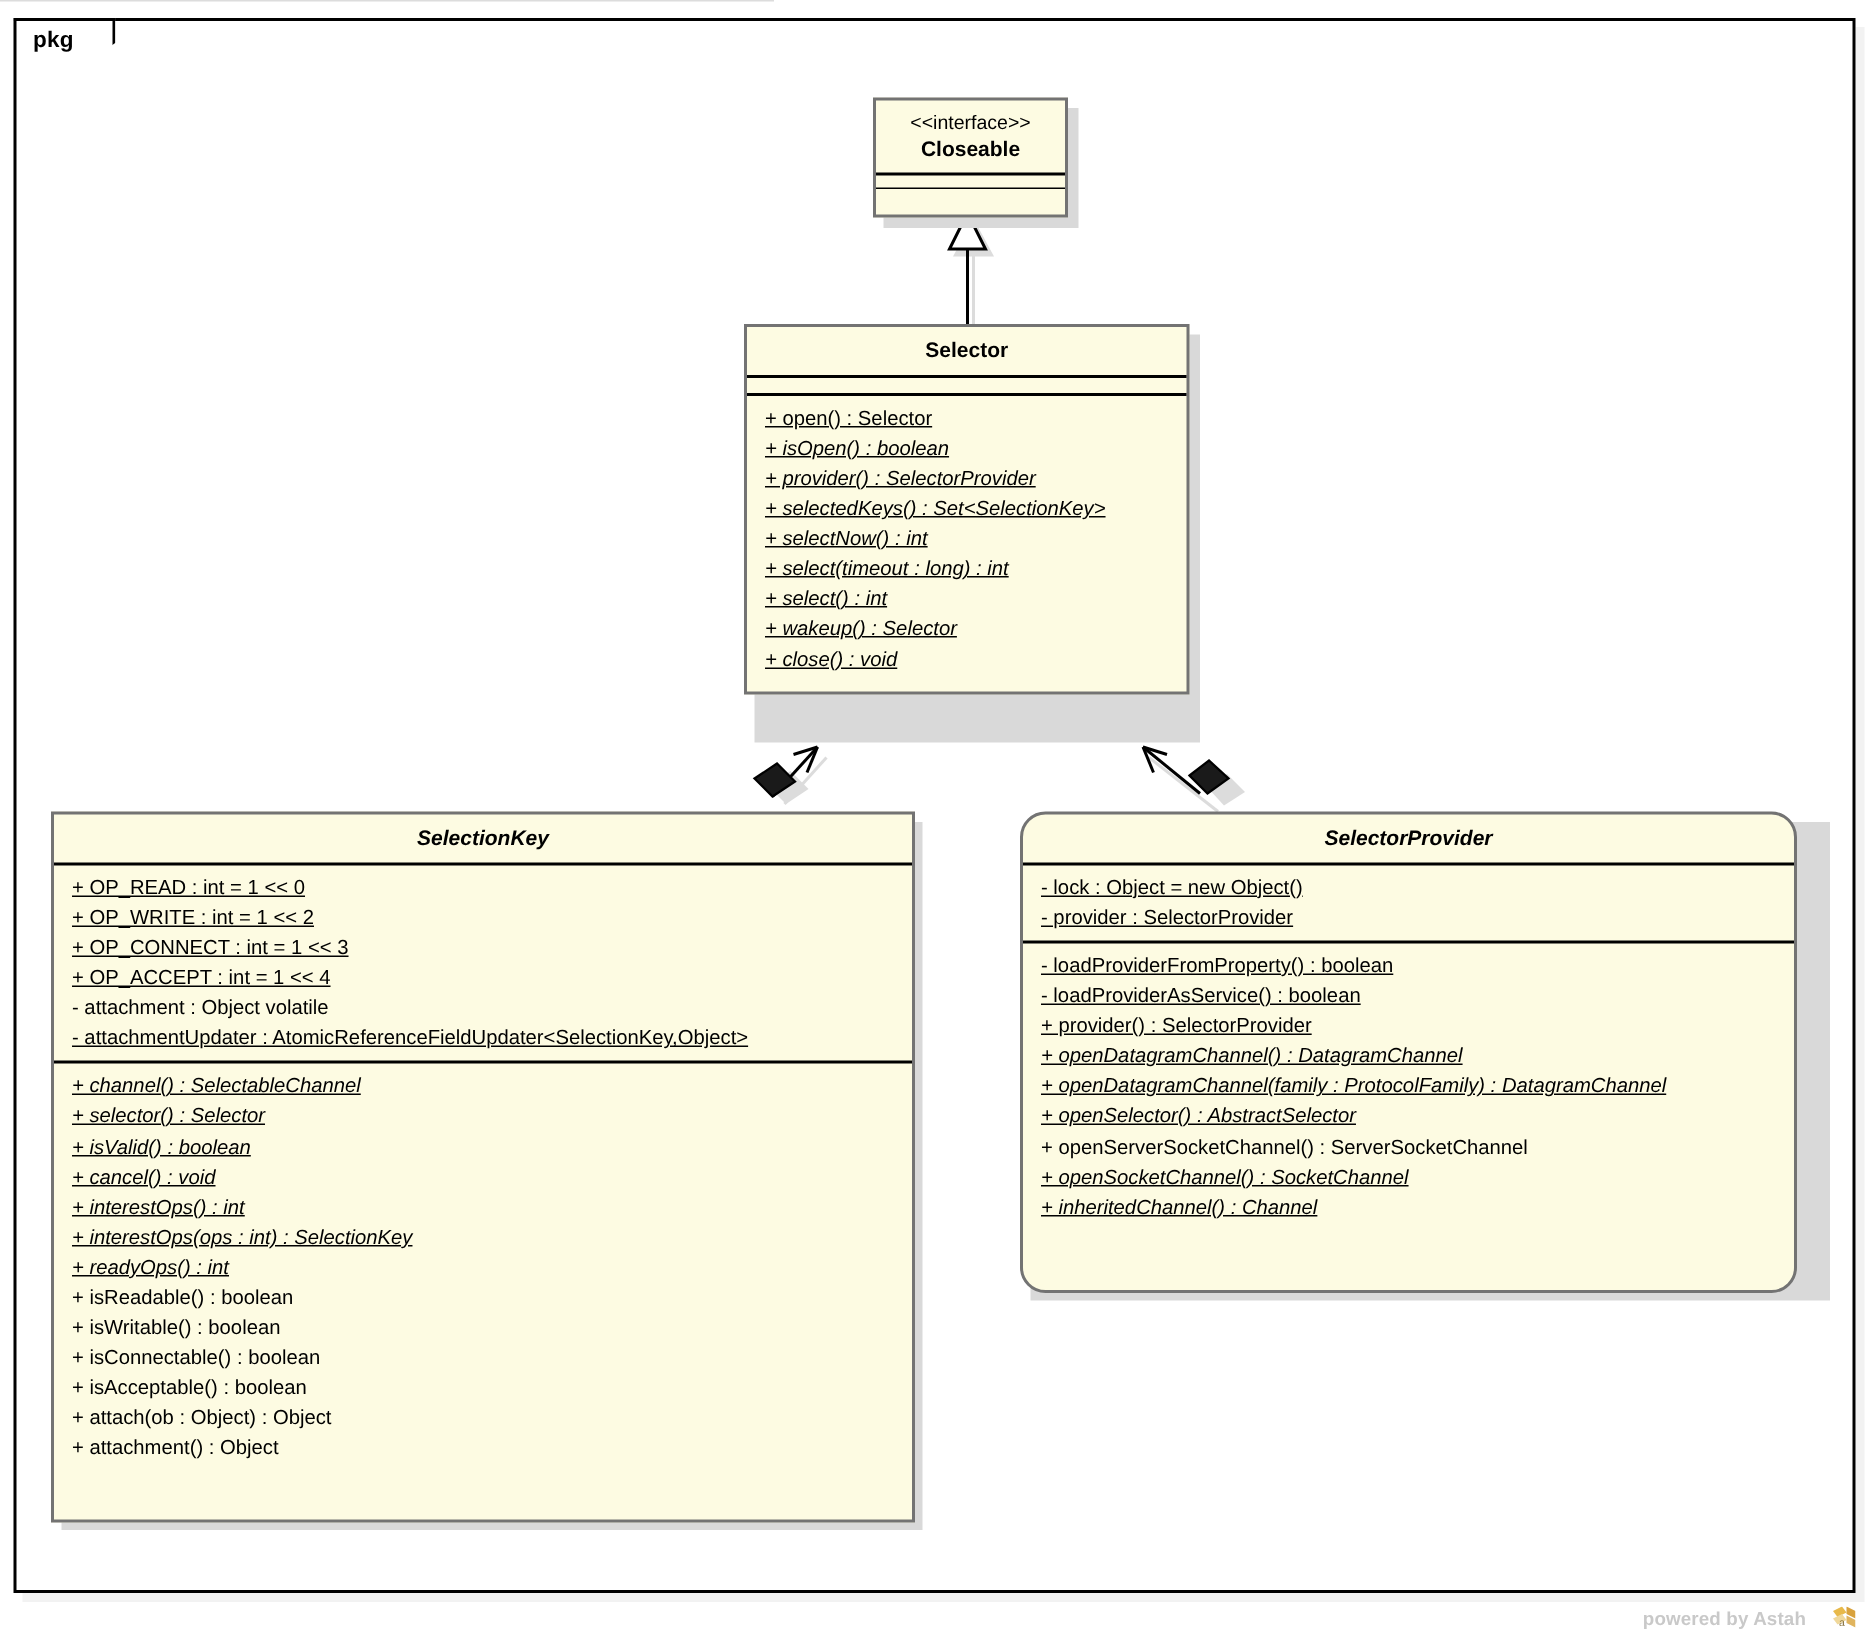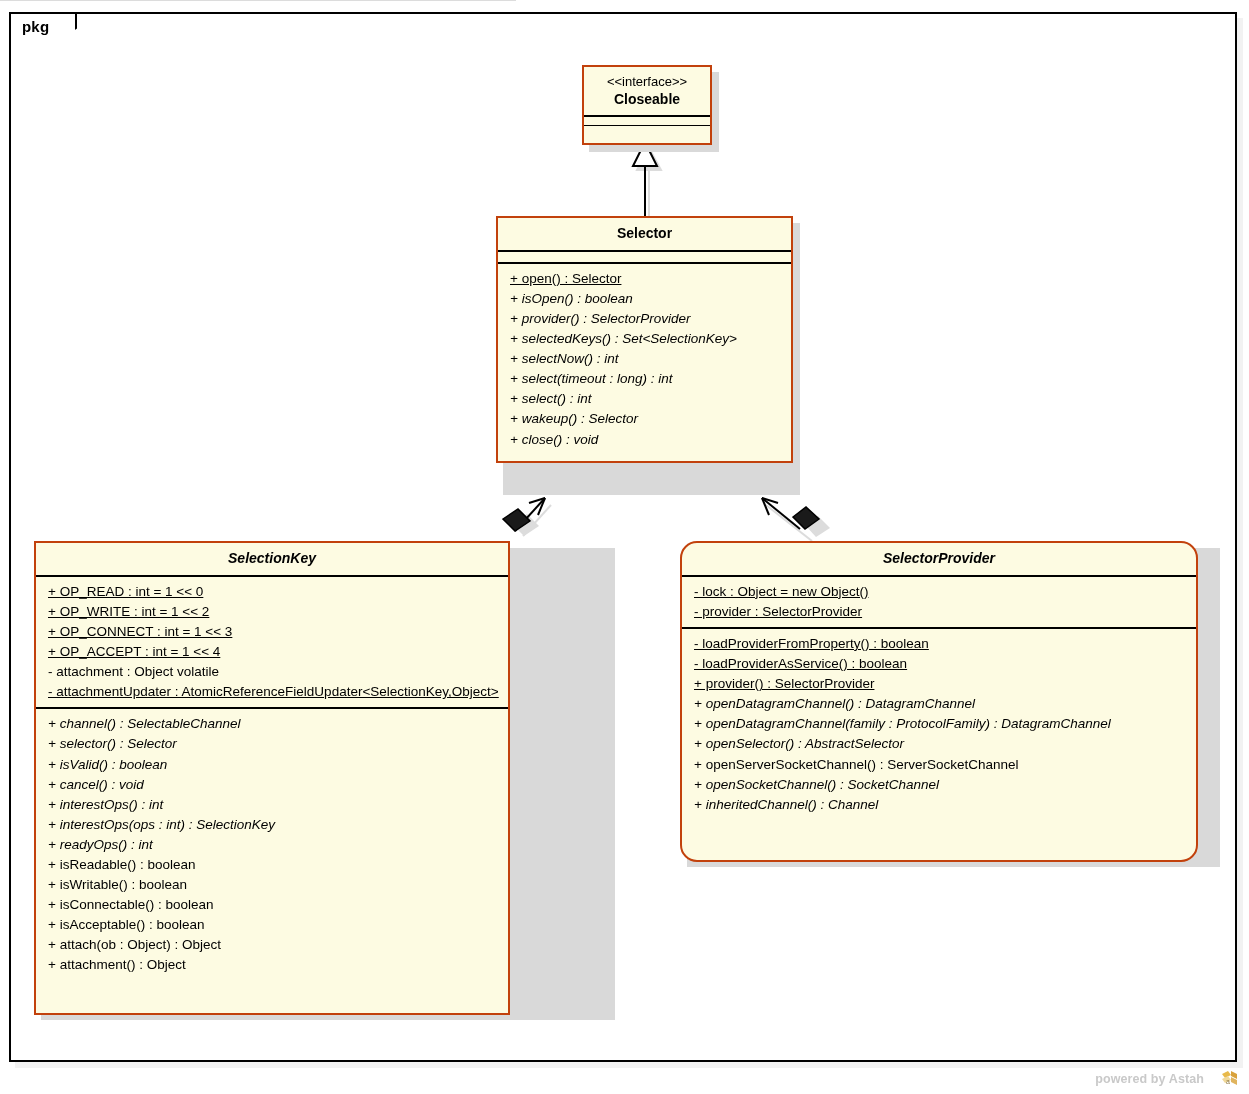--- a/index.html
+++ b/index.html
@@ -59,21 +59,21 @@
     font-size: 15px;
     font-weight: bold;
     color: #000000;
     letter-spacing: 0.2px;
   }
 
   
   .cls {
     position: absolute;
     background: #fdfbe2;
-    border: 2px solid #c2410c;
+    border: 2px solid #737373;
     box-sizing: border-box;
     z-index: 5;
   }
   .cls-shadow {
     position: absolute;
     background: #d9d9d9;
     z-index: 4;
   }
   .cls-name {
     text-align: center;
@@ -102,21 +102,21 @@
   .compartment.empty-thin { height: 10px; padding: 0; }
 
   .feat {
     font-size: 13.5px;
     color: #000000;
     line-height: 1.0;
     padding: 3.3px 0 3.3px 12px;
     white-space: nowrap;
   }
   .feat .txt { display: inline; text-align: right; }
-  .feat.ital .txt { font-style: italic; }
+  .feat.ital .txt { font-style: italic; text-decoration: underline; }
   .feat.stat .txt { text-decoration: underline; }
 
   
   #links {
     position: absolute;
     left: 0;
     top: 0;
     width: 1249px;
     height: 1094px;
     z-index: 3;
@@ -222,21 +222,21 @@
         <div class="feat ital"><span class="txt">+ selectedKeys() : Set&lt;SelectionKey&gt;</span></div>
         <div class="feat ital"><span class="txt">+ selectNow() : int</span></div>
         <div class="feat ital"><span class="txt">+ select(timeout : long) : int</span></div>
         <div class="feat ital"><span class="txt">+ select() : int</span></div>
         <div class="feat ital"><span class="txt">+ wakeup() : Selector</span></div>
         <div class="feat ital"><span class="txt">+ close() : void</span></div>
       </div>
   </div>
 
   <div class="cls-shadow" style="left:41px; top:548px; width:574px; height:472px;"></div>
-  <div class="cls" style="left:34px; top:541px; width:476px; height:474px;">
+  <div class="cls" style="left:34px; top:541px; width:576px; height:474px;">
     <div class="cls-name abstract">
       <span class="nm">SelectionKey</span>
     </div>
     <div class="sep"></div>
     <div class="compartment">
         <div class="feat stat"><span class="txt">+ OP_READ : int = 1 &lt;&lt; 0</span></div>
         <div class="feat stat"><span class="txt">+ OP_WRITE : int = 1 &lt;&lt; 2</span></div>
         <div class="feat stat"><span class="txt">+ OP_CONNECT : int = 1 &lt;&lt; 3</span></div>
         <div class="feat stat"><span class="txt">+ OP_ACCEPT : int = 1 &lt;&lt; 4</span></div>
         <div class="feat"><span class="txt">- attachment : Object volatile</span></div>

